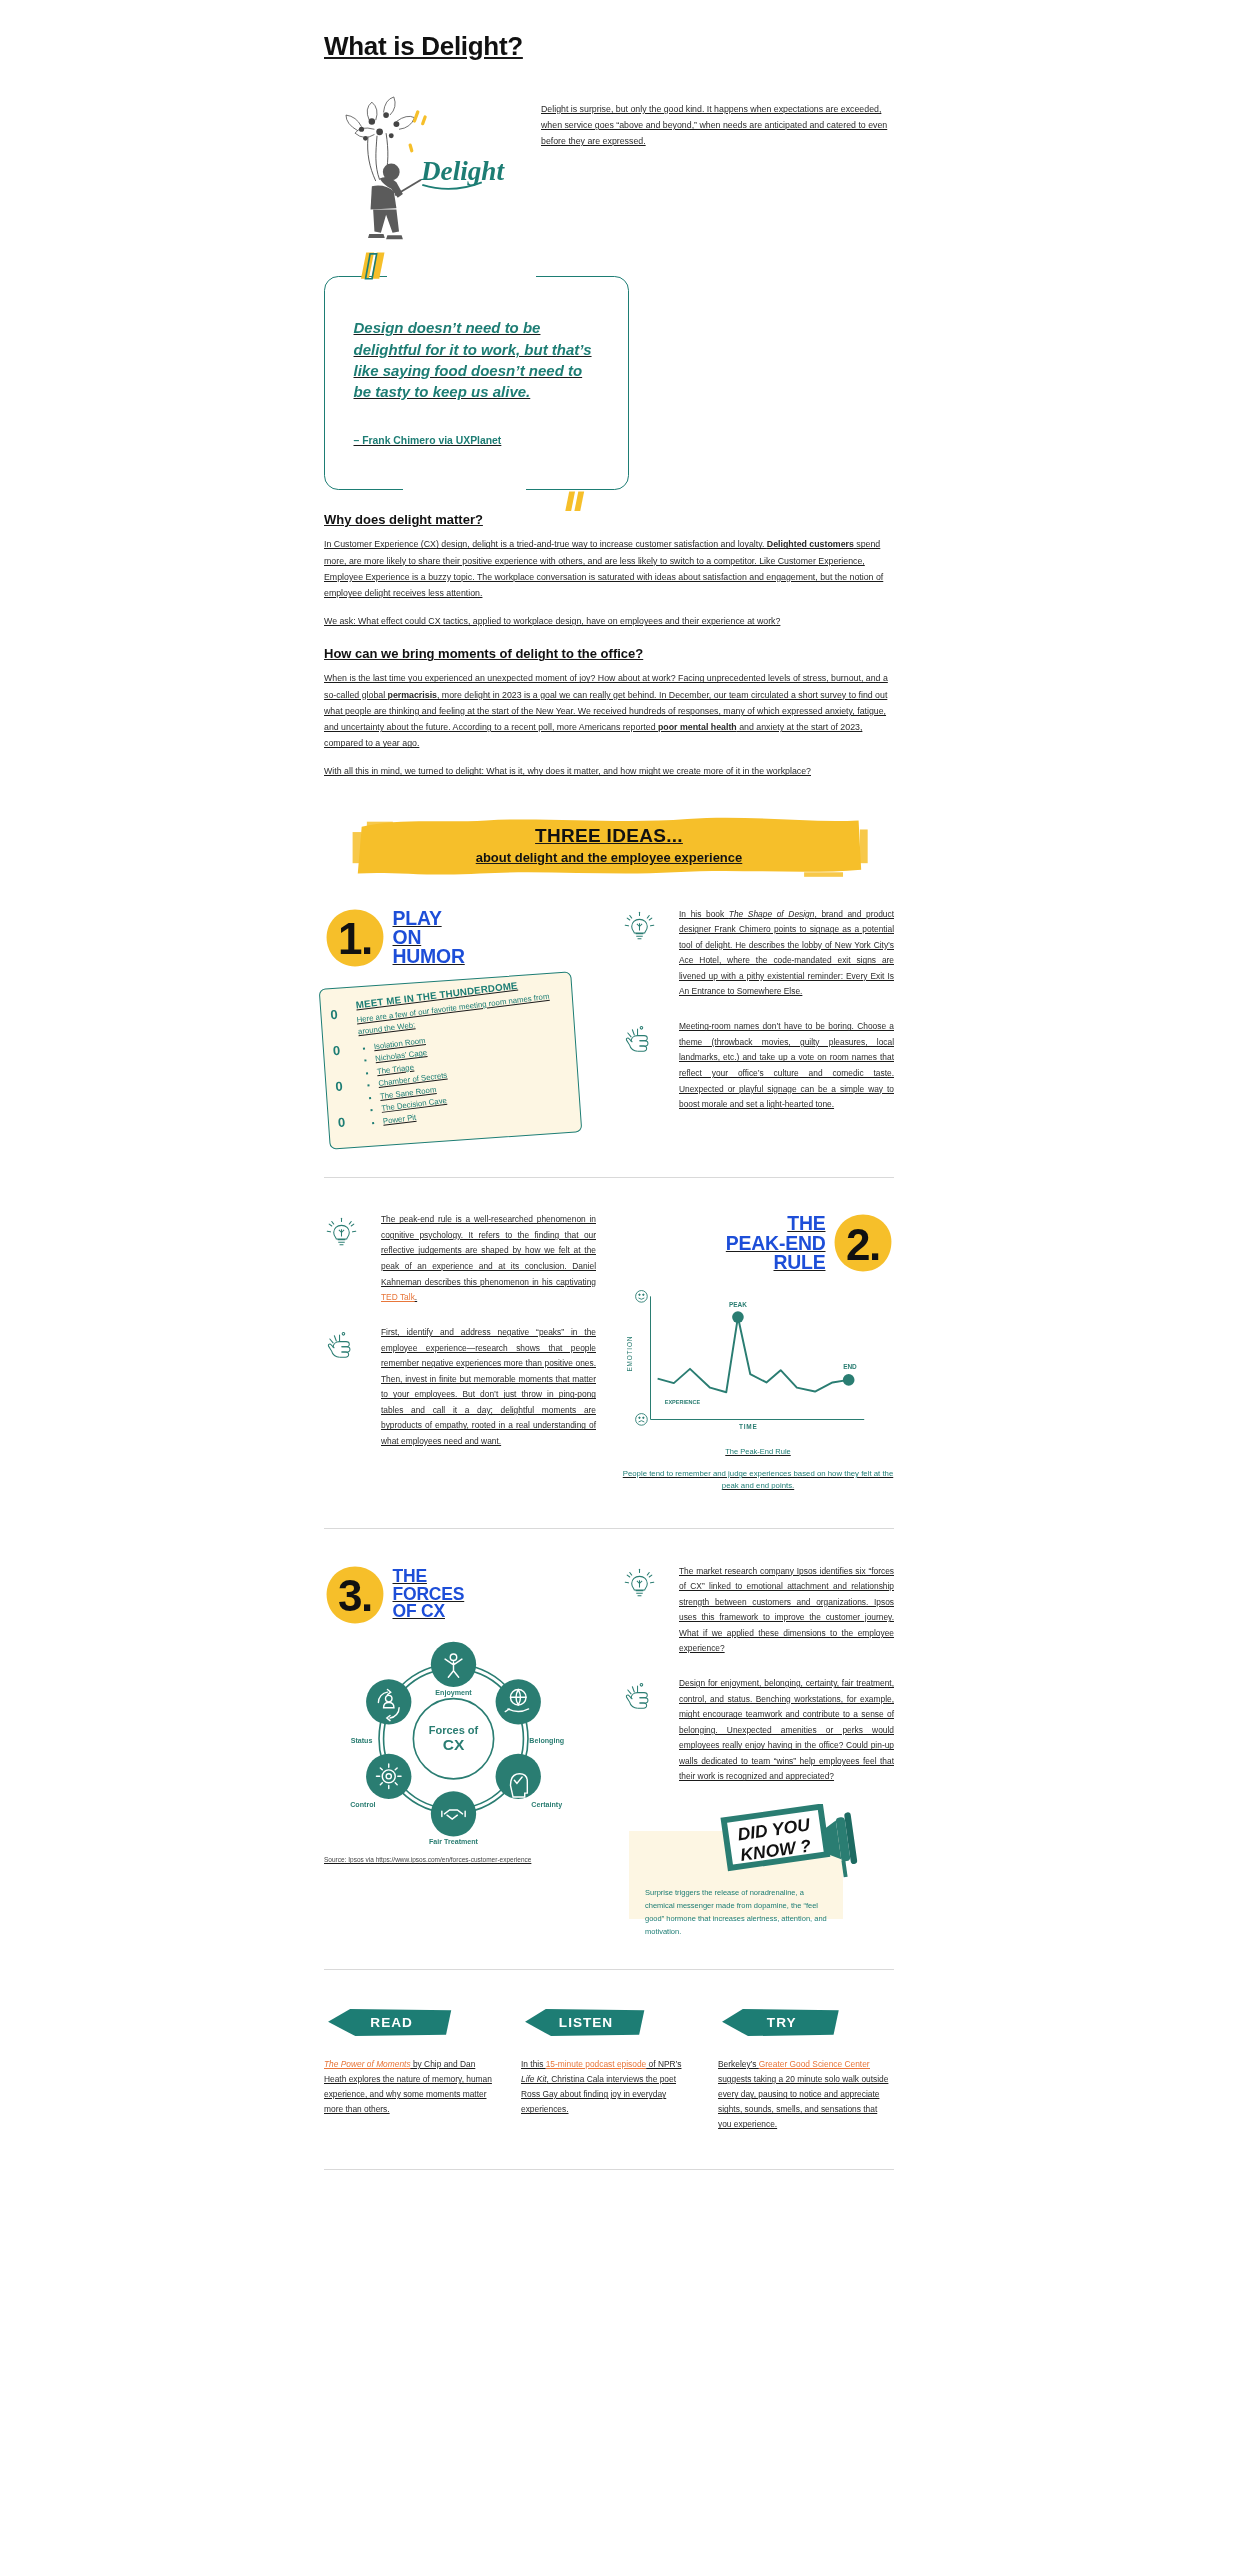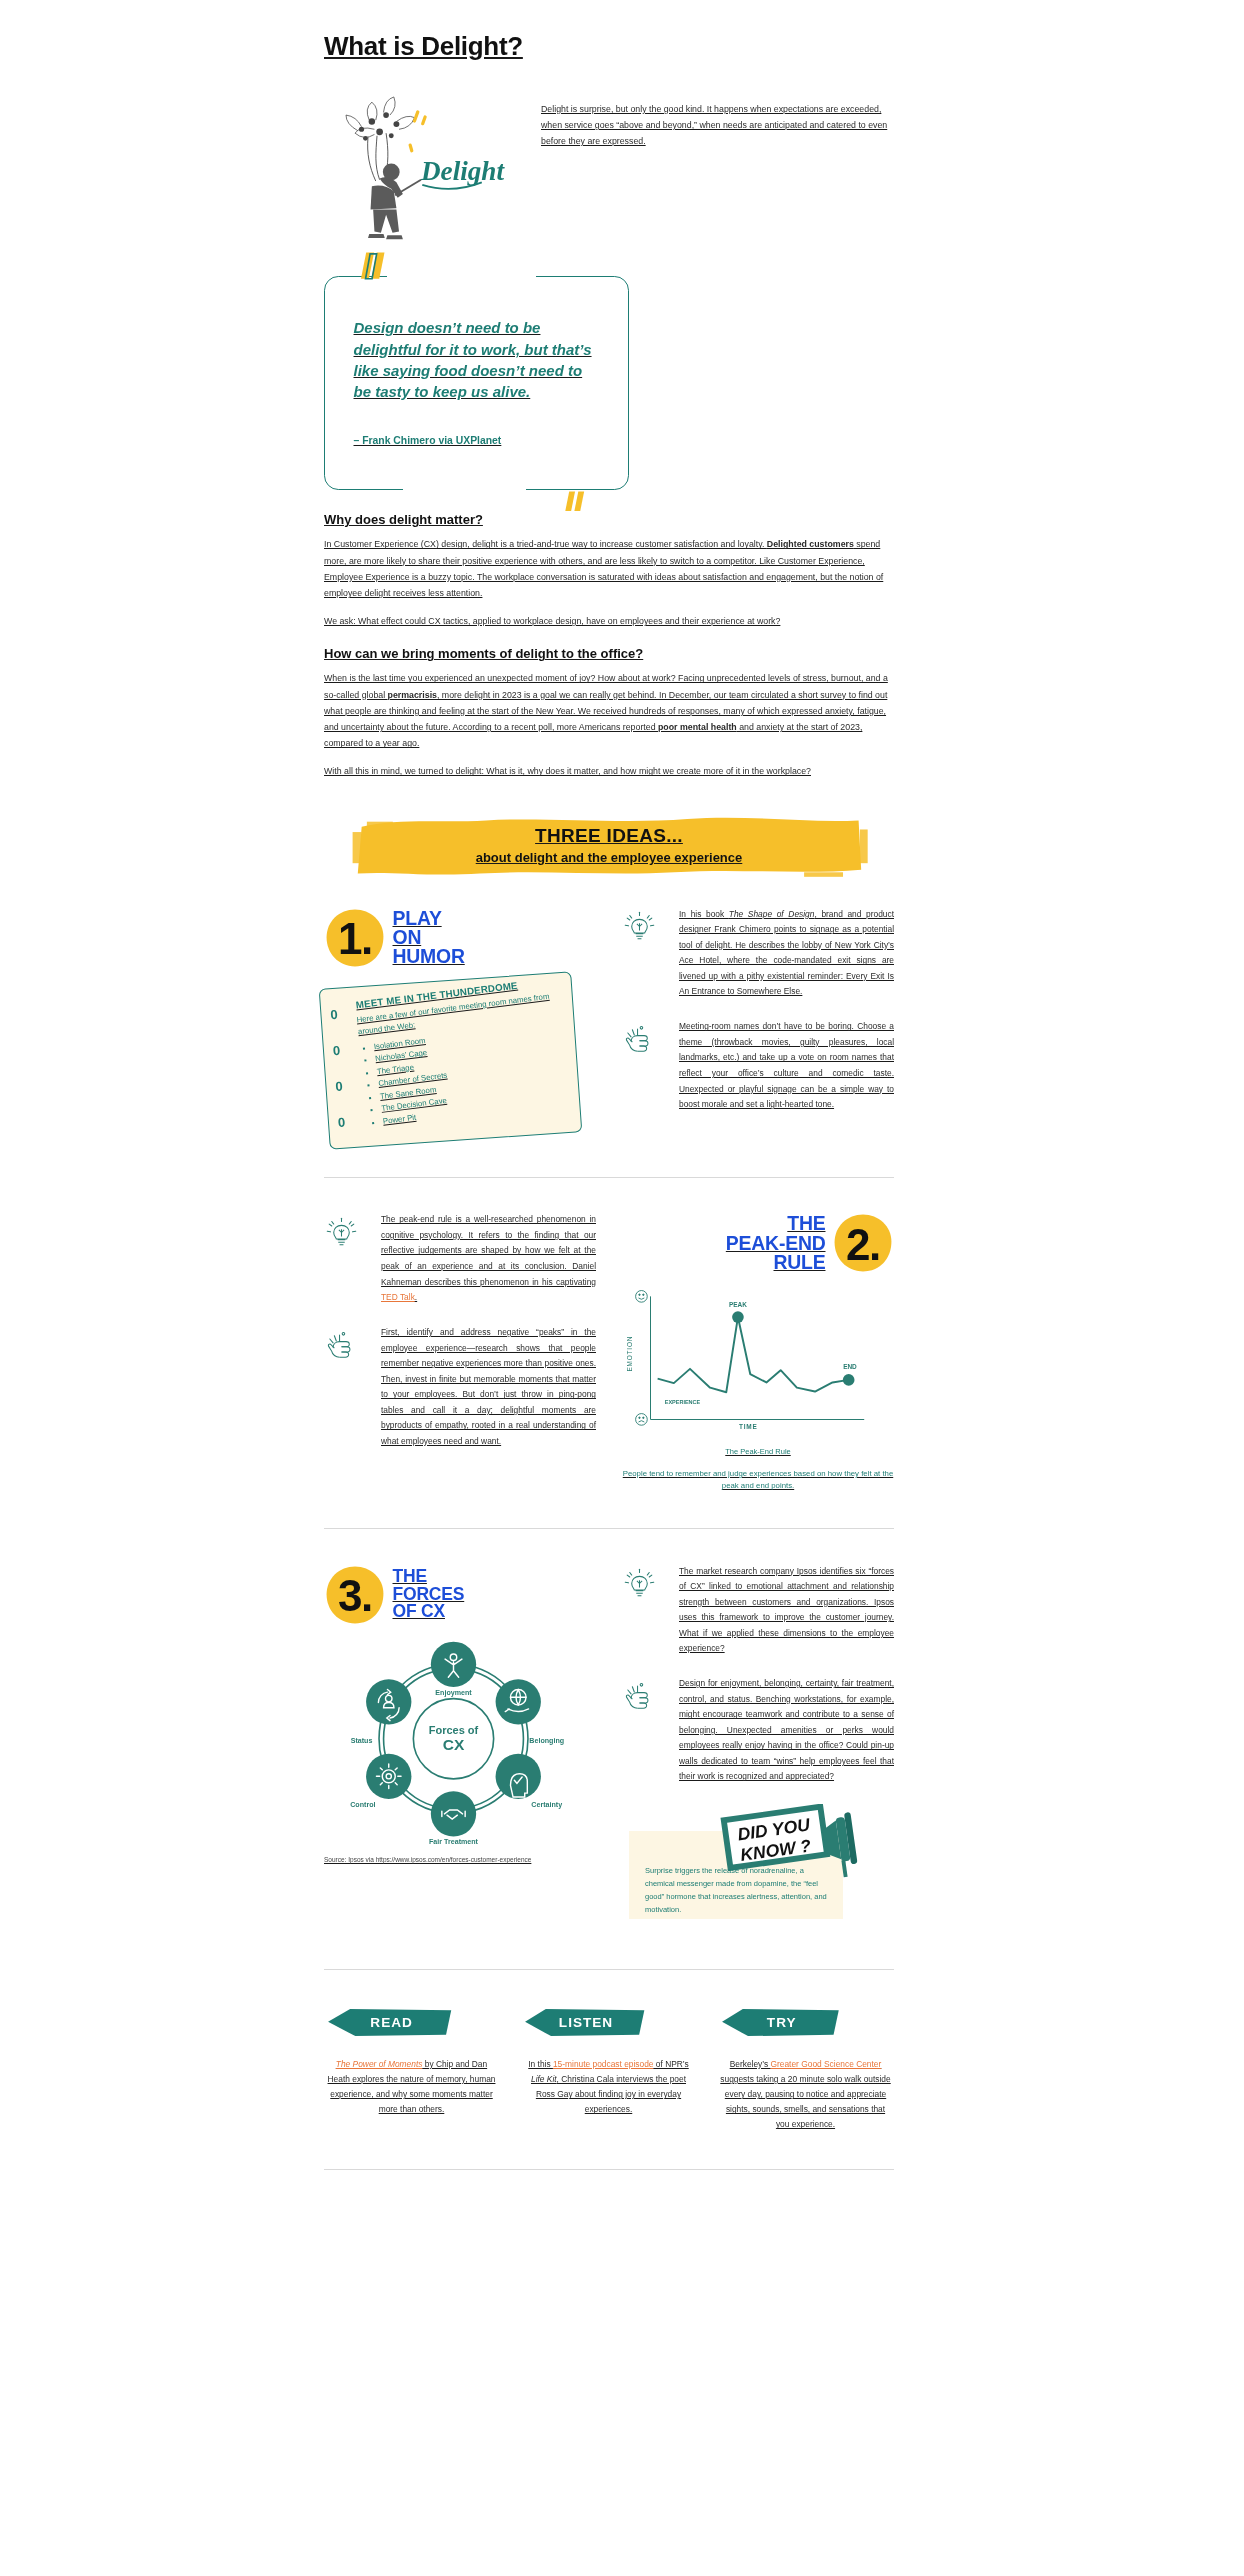--- a/index.html
+++ b/index.html
@@ -86,26 +86,26 @@
   .chartcard { margin-top:13px; }
   .chart-cap { font-size:7.5px; color:#1d7d74; text-align:center; margin-top:3.9px; }
   .chart-note { font-size:7.8px; color:#1d7d74; text-align:center; line-height:1.6; margin-top:11.7px; }
 
   
   .forces-src { font-size:6.5px; color:#444; line-height:1.5; margin-top:6.5px; }
 
   
   .dyk-zone { position:relative; margin-top:17px; height:130px; }
   .dyk-panel { position:absolute; left:6.5px; top:27px; width:214px; height:88px; background:#fdf6e3; }
-  .dyk-text { position:absolute; left:23px; top:61px; width:188px; font-size:7.5px;
+  .dyk-text { position:absolute; left:23px; top:83px; width:188px; font-size:7.5px;
               color:#1d7d74; line-height:1.72; }
   .dyk-sign { position:absolute; left:96px; top:0px; }
 
   
-  .res-row { display:flex; gap:22px; margin-top:28.5px;text-align:center; }
+  .res-row { display:flex; gap:22px; margin-top:28.5px; }
   .res { width:175px; flex:0 0 175px; }
   .res-body { font-size:8.4px; line-height:1.8; color:#2b2b2b; margin-top:17px; }
 
   svg { display:block; }
 </style>
 </head>
 <body>
 
 <div class="page">
  <div class="wrap">

